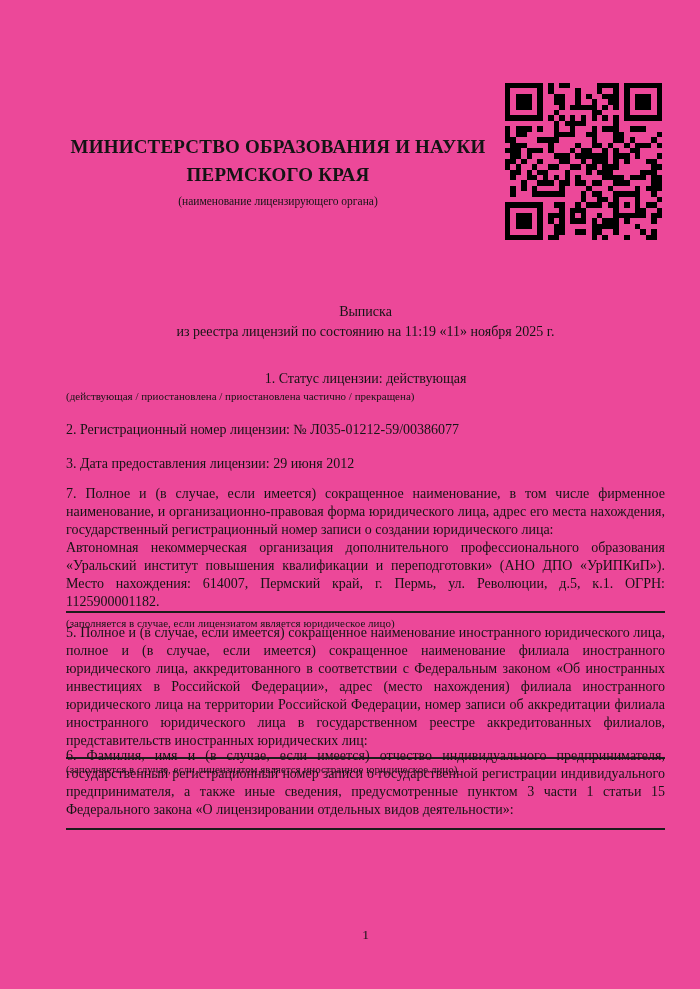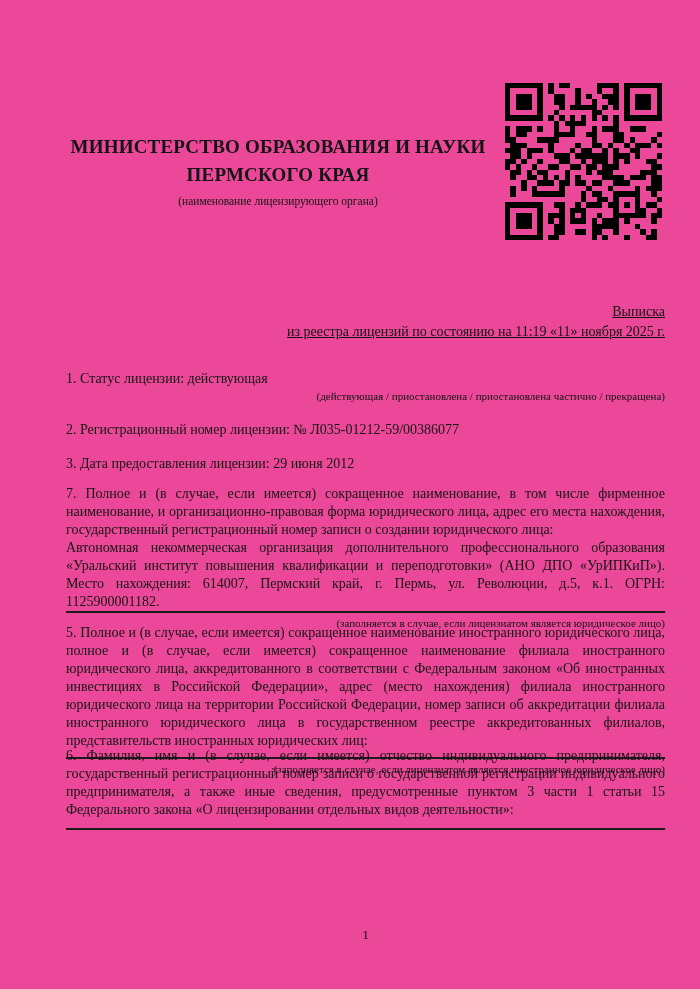--- a/index.html
+++ b/index.html
@@ -44,49 +44,48 @@
     width: 157px;
     height: 157px;
   }
   .qr svg { display: block; }
   
   .doc-title {
     position: absolute;
     top: 302px;
     left: 66px;
     width: 599px;
-    text-align: right;
+    text-align: center;
     font-size: 14px;
     line-height: 20px;
-    text-decoration: underline;
   }
   
   .item {
     position: absolute;
     left: 66px;
     width: 599px;
     font-size: 14px;
     line-height: 18px;
   }
   .item p { margin: 0; }
   .just { text-align: justify; }
   .small-caption {
     font-size: 11px;
     line-height: 14px;
-    text-align: right;
+    text-align: left;
   }
   .fill-rule {
     border: none;
     border-top: 2px solid #1c1c1c;
     margin: 0 0 3px 0;
     height: 0;
   }
   .rule-gap { margin-top: 7px; }
   .rule-gap-lg { margin-top: 9px; }
-  .i1 { top: 370px; }
+  .i1 { top: 370px; text-align: center; }
   .i1-cap { position: absolute; top: 389px; left: 66px; width: 599px; }
   .i2 { top: 421px; font-family: Liberation Serif, serif; }
   .i3 { top: 455px; }
   .i4 { top: 485px; }
   .i5 { top: 624px; }
   .i6 { top: 747px; }
   .i7 { top: 897px; }
   .page-number {
     position: absolute;
     top: 927px;

